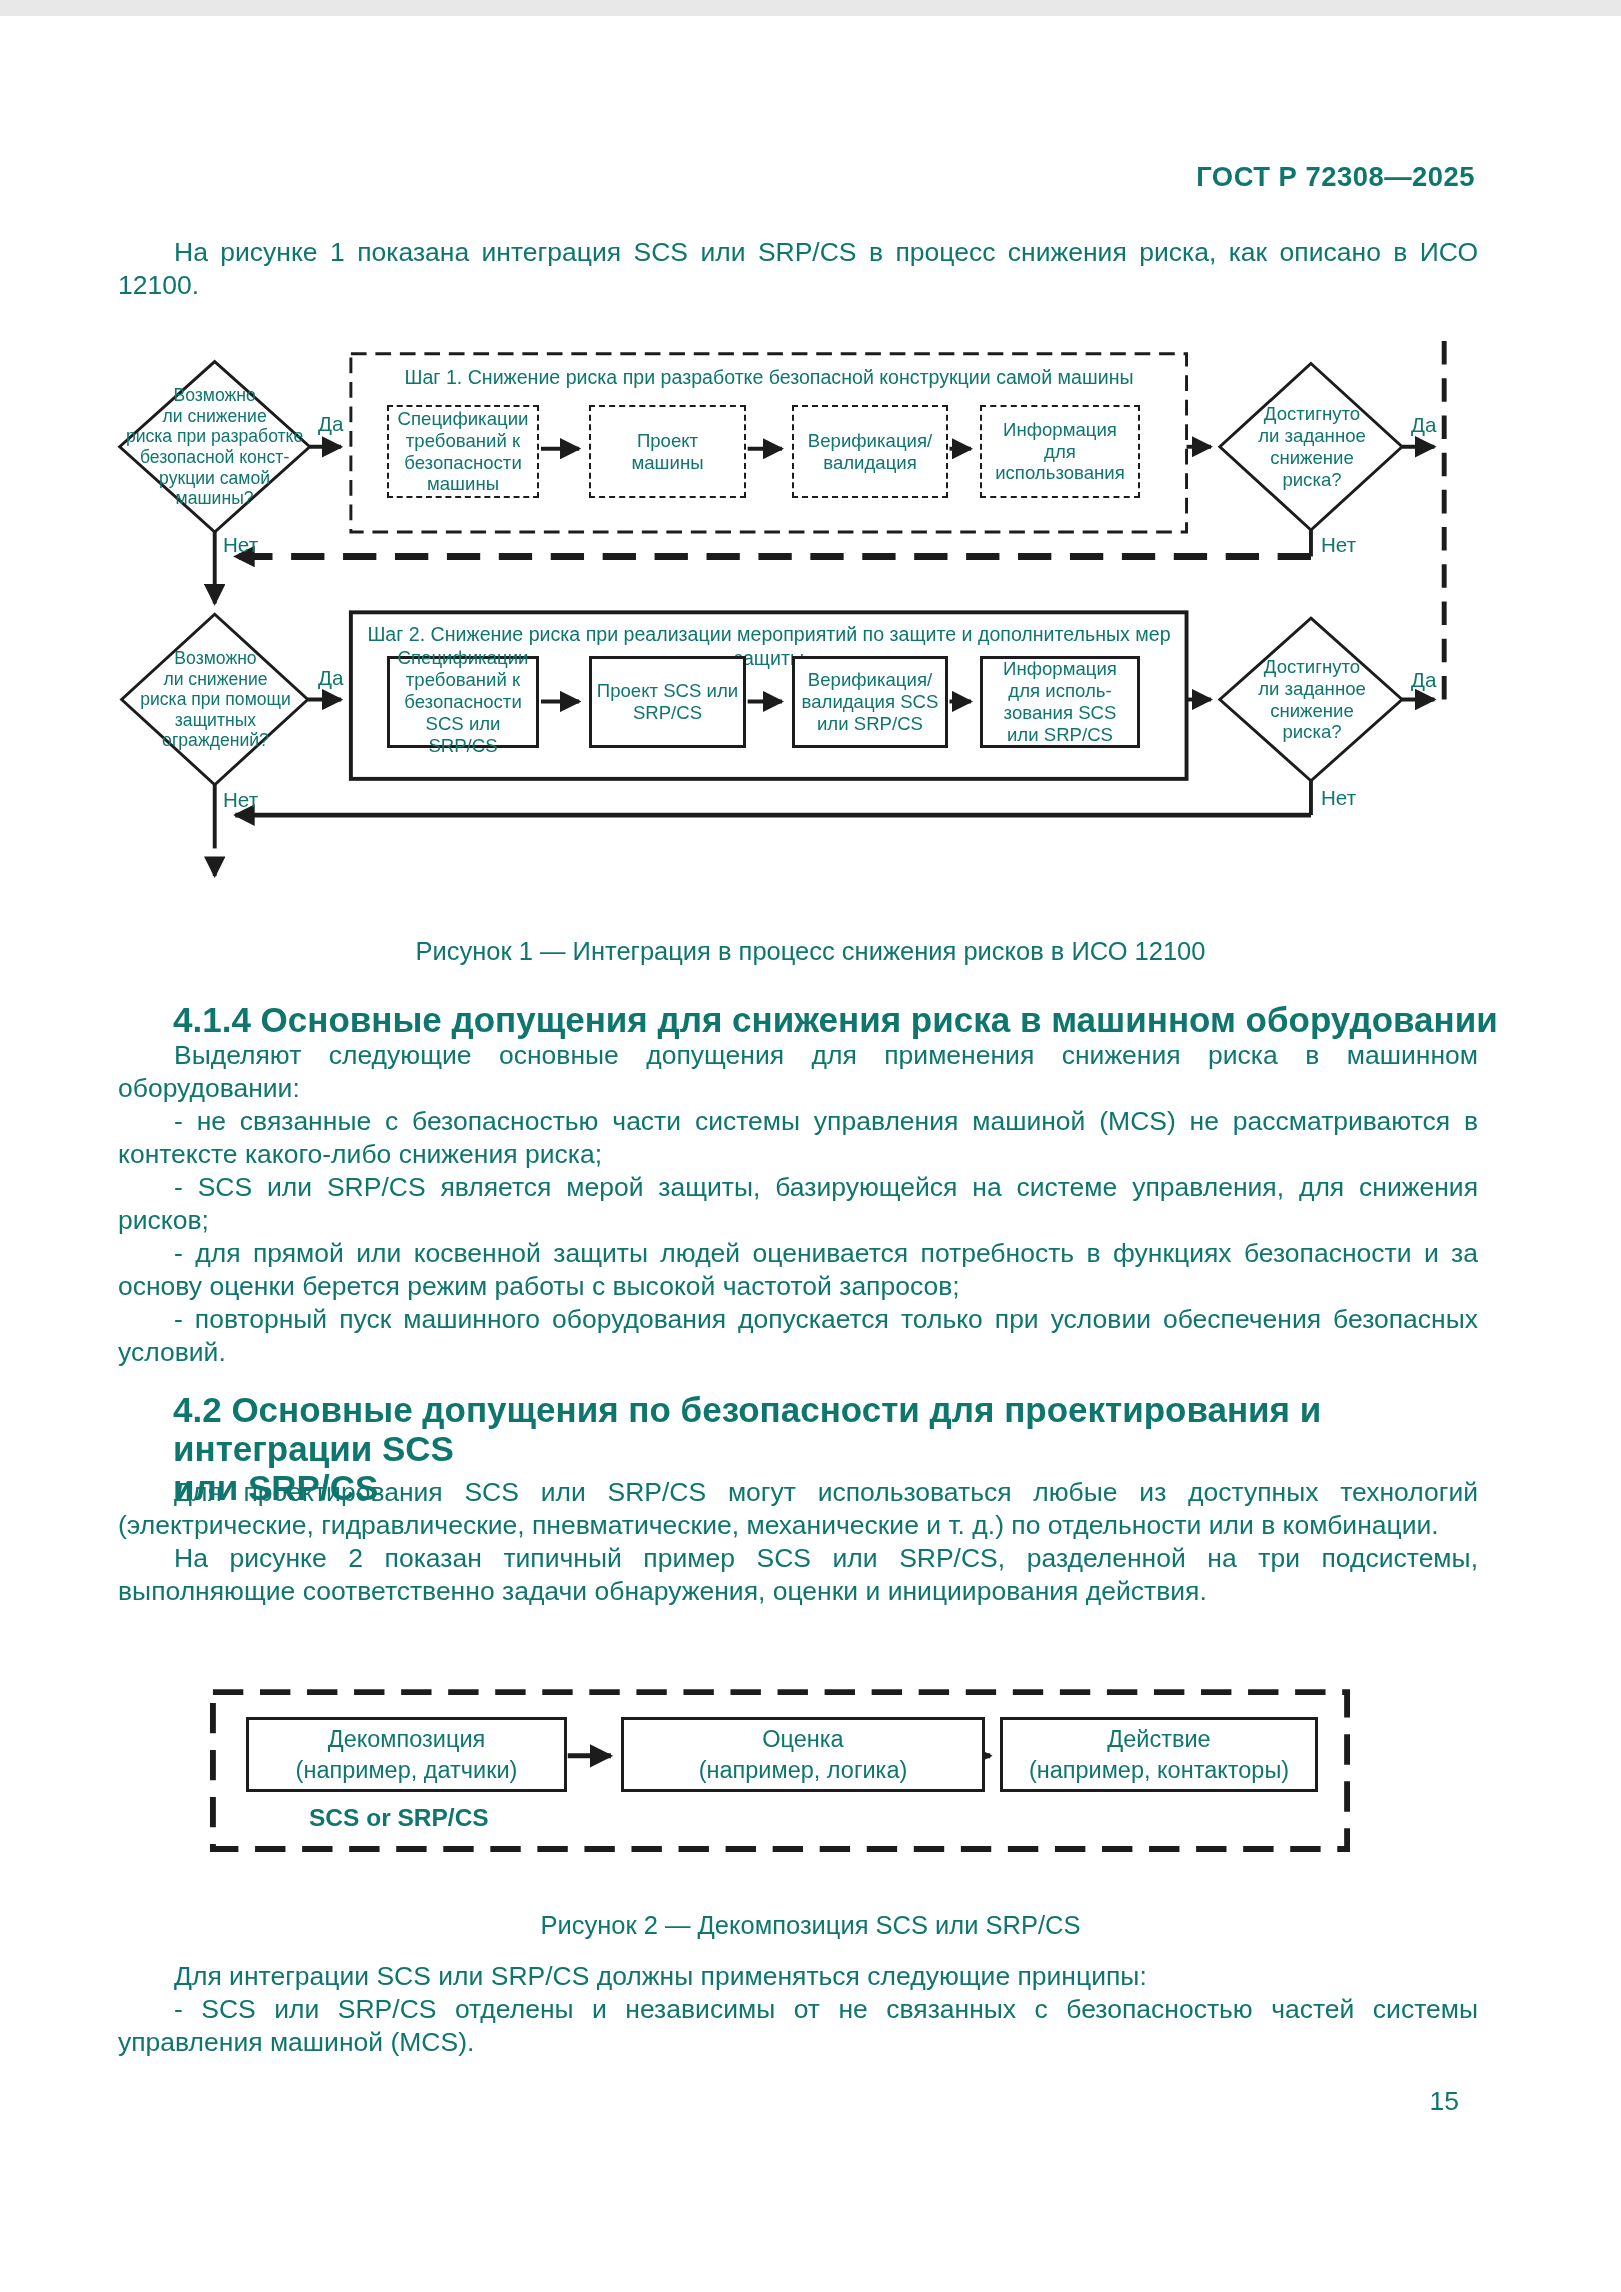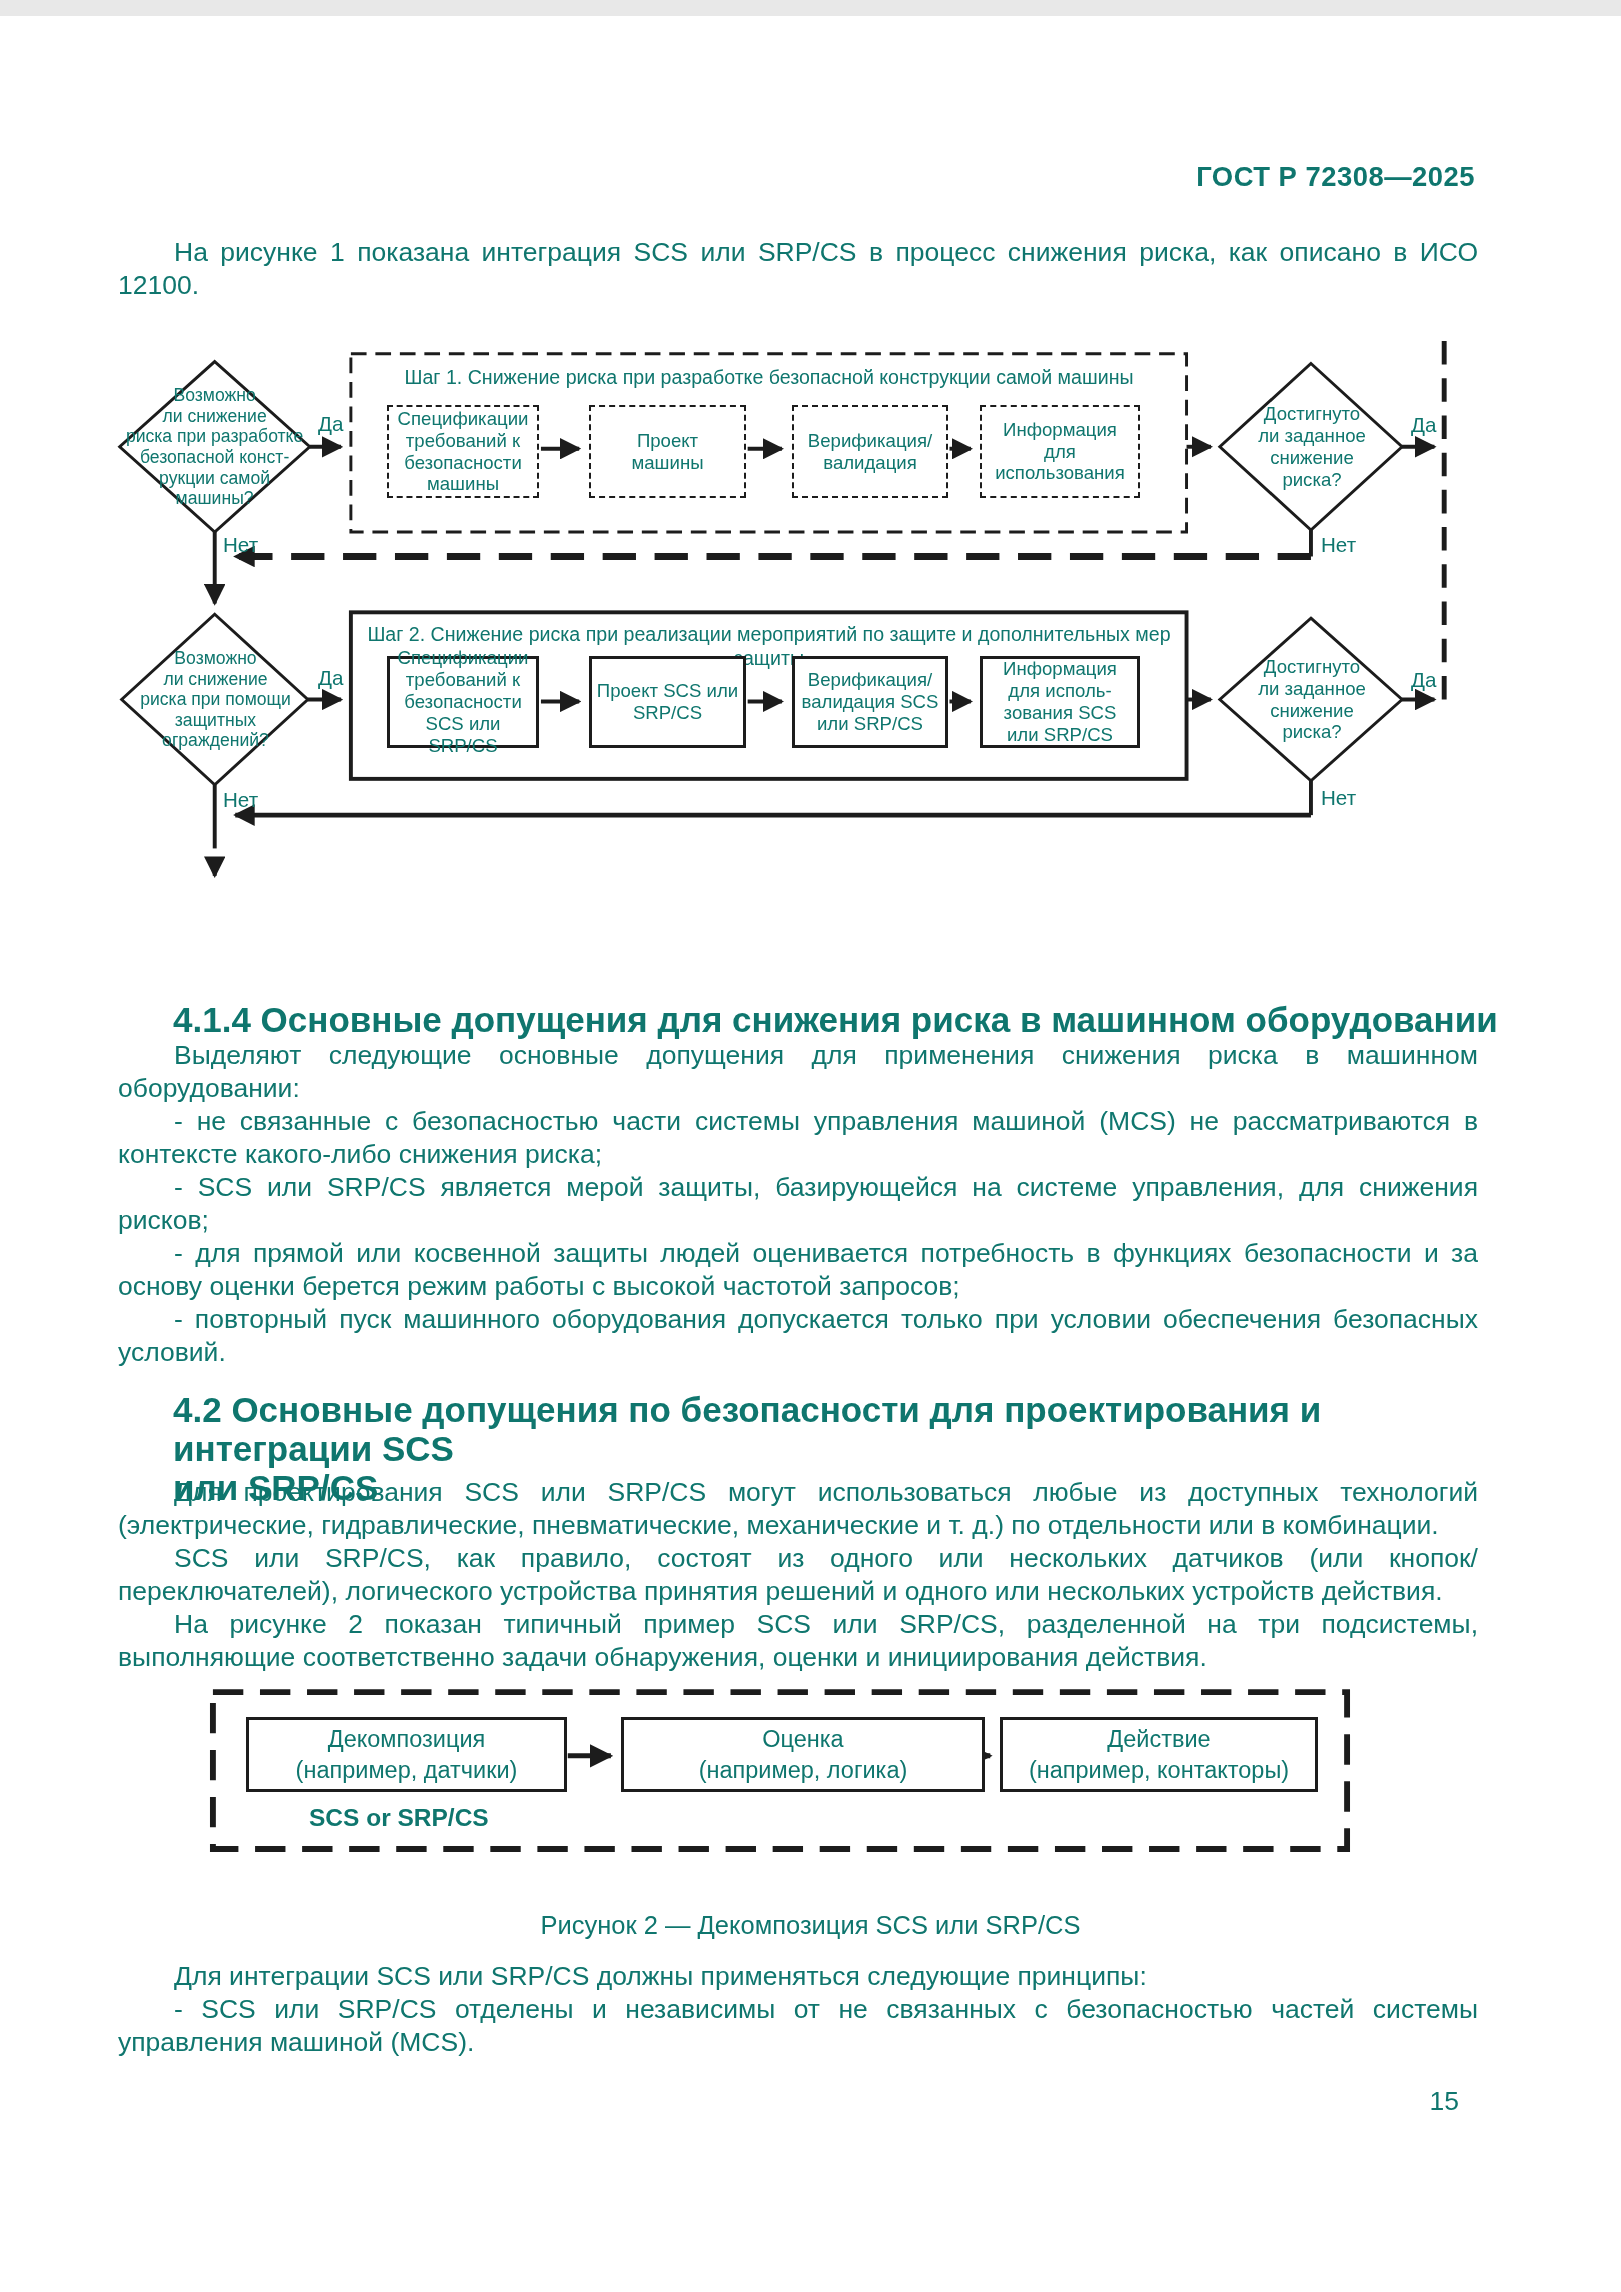--- a/index.html
+++ b/index.html
@@ -150,35 +150,35 @@
     <div class="yn" style="left:220px; top:73px;">Да</div>
     <div class="yn" style="left:125px; top:194px;">Нет</div>
     <div class="yn" style="left:1313px; top:74px;">Да</div>
     <div class="yn" style="left:1223px; top:194px;">Нет</div>
     <div class="yn" style="left:220px; top:327px;">Да</div>
     <div class="yn" style="left:125px; top:449px;">Нет</div>
     <div class="yn" style="left:1313px; top:329px;">Да</div>
     <div class="yn" style="left:1223px; top:447px;">Нет</div>
   </div>
 
+  <div class="caption" style="top:921px;">Рисунок 1 — Интеграция в процесс снижения рисков в ИСО 12100</div>
 
   <div class="heading" style="top:984px;">4.1.4 Основные допущения для снижения риска в машинном оборудовании</div>
   <div class="body-block" style="top:1023px;">
     <p>Выделяют следующие основные допущения для применения снижения риска в машинном оборудовании:</p>
     <p>- не связанные с безопасностью части системы управления машиной (MCS) не рассматриваются в контексте какого-либо снижения риска;</p>
     <p>- SCS или SRP/CS является мерой защиты, базирующейся на системе управления, для снижения рисков;</p>
     <p>- для прямой или косвенной защиты людей оценивается потребность в функциях безопасности и за основу оценки берется режим работы с высокой частотой запросов;</p>
     <p>- повторный пуск машинного оборудования допускается только при условии обеспечения безопасных условий.</p>
   </div>
 
   <div class="heading two-line" style="top:1374px; width:1255px;">4.2 Основные допущения по безопасности для проектирования и интеграции SCS
 или SRP/CS</div>
   <div class="body-block" style="top:1460px;">
     <p>Для проектирования SCS или SRP/CS могут использоваться любые из доступных технологий (электрические, гидравлические, пневматические, механические и т. д.) по отдельности или в комбинации.</p>
-    <p>SCS или SRP/CS, как правило, состоят из одного или нескольких датчиков (или кнопок/переключателей), логического устройства принятия решений и одного или нескольких устройств действия.</p>
     <p>На рисунке 2 показан типичный пример SCS или SRP/CS, разделенной на три подсистемы, выполняющие соответственно задачи обнаружения, оценки и инициирования действия.</p>
   </div>
 
   <div class="fig2">
     <svg width="1142" height="167" viewBox="0 0 1165 170">
       <defs>
         <marker id="arrow2" markerUnits="userSpaceOnUse" markerWidth="24" markerHeight="24" viewBox="0 0 10 10" refX="9" refY="5" orient="auto">
           <path d="M0,0 L10,5 L0,10 z" fill="#1c1c1c"></path>
         </marker>
       </defs>

